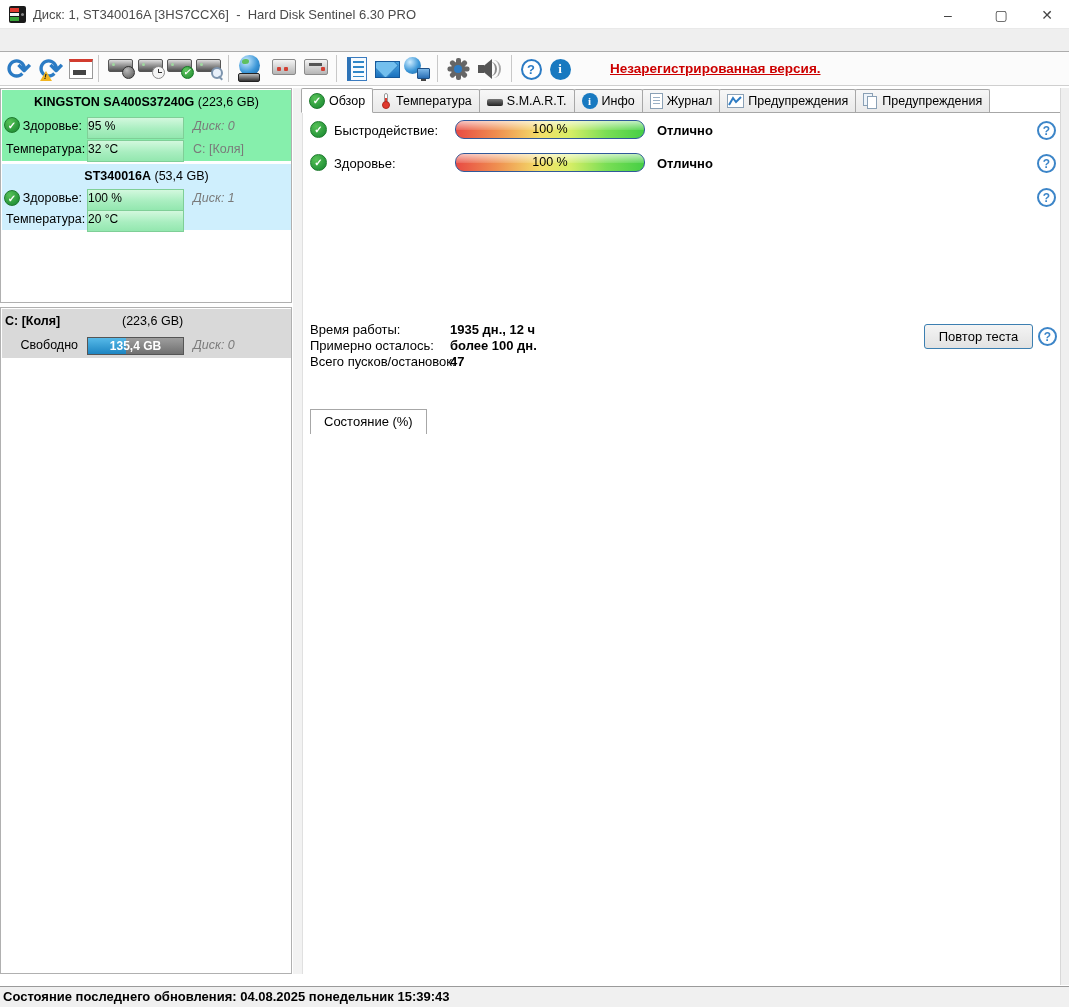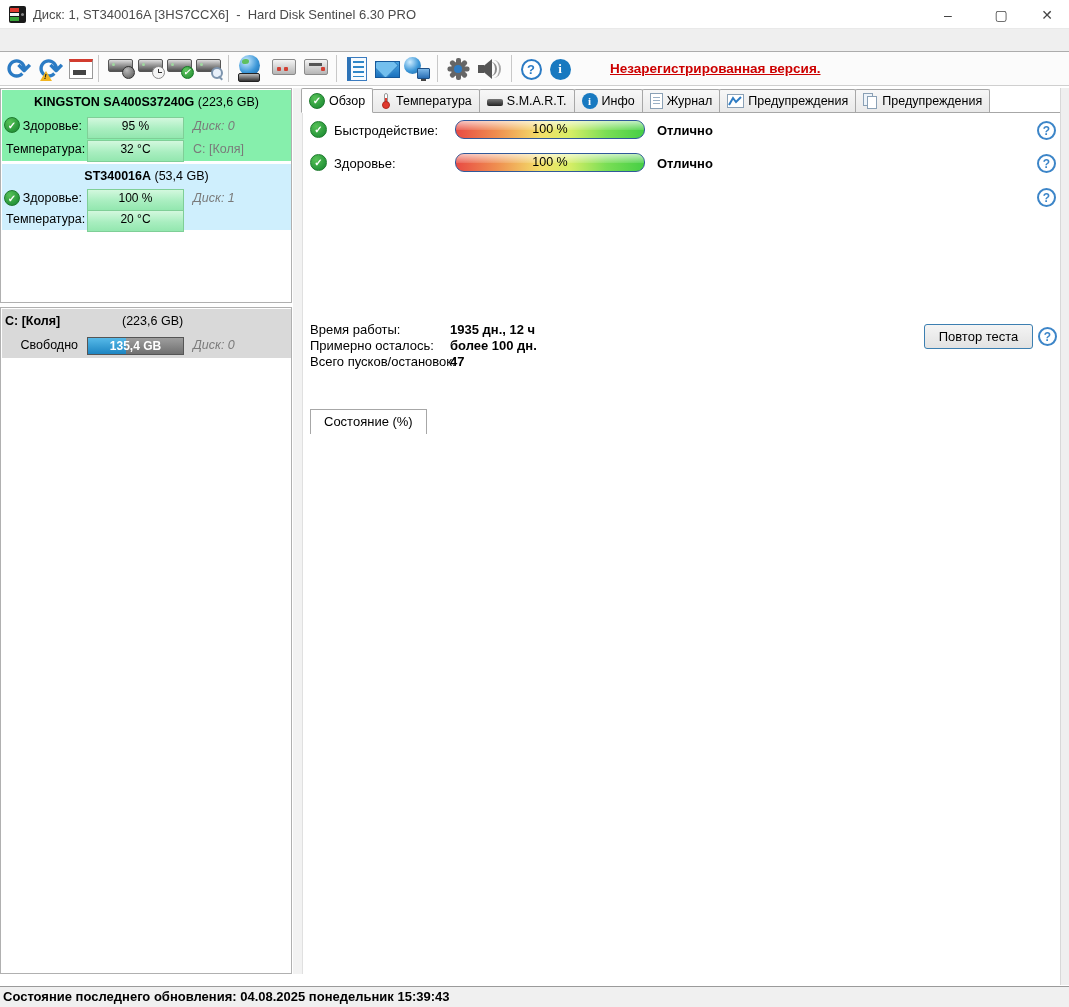--- a/index.html
+++ b/index.html
@@ -65,21 +65,21 @@
 .speaker .a2{position:absolute;right:1px;top:3px;width:14px;height:18px;border:2px solid #aaa;border-left:none;border-top:none;border-bottom:none;border-radius:50%}
 .helpic{width:21px;height:21px;border-radius:50%;border:2px solid #2b7bc4;color:#2b7bc4;font-weight:bold;font-size:13px;display:flex;align-items:center;justify-content:center;background:#fff}
 .infoic{width:21px;height:21px;border-radius:50%;background:#1879c0;color:#fff;font-weight:bold;font-size:13px;display:flex;align-items:center;justify-content:center;font-family:"Liberation Serif",serif}
 
 .lbox{position:absolute;background:#fff;border:1px solid #b0b0b0;font-size:12.5px}
 .dblock{position:absolute;left:1px;width:289px}
 .dblock .hdr{height:25px;text-align:center;line-height:25px;font-size:12.5px}
 .dblock .hdr b{font-size:12.5px}
 .drow{position:relative;height:23px}
 .drow .lab{position:absolute;left:4px;top:4px;width:76px;text-align:right}
-.minibar{position:absolute;left:85px;top:2px;width:97px;height:22px;border:1px solid #7fcf97;background:linear-gradient(#d3f8de 0%,#a9eec0 55%,#93e7af 100%);text-align:center;font-size:12px;line-height:16px}
+.minibar{position:absolute;left:85px;top:2px;width:97px;height:22px;border:1px solid #7fcf97;background:linear-gradient(#d3f8de 0%,#a9eec0 55%,#93e7af 100%);font-size:12px;line-height:16px}
 .drow .rt{position:absolute;left:191px;top:4px;color:#7a7a7a}
 .it{font-style:italic}
 .gcheck{width:17px;height:17px;border-radius:50%;background:radial-gradient(circle at 35% 30%,#57c257,#27963a 70%,#1d7a2d);border:1px solid #1d7a2d;color:#fff;font-size:10px;font-weight:bold;display:flex;align-items:center;justify-content:center}
 .gcheck:after{content:"✓"}
 .drow .gcheck{position:absolute;left:2px;top:2px;width:16px;height:16px}
 .freebar{position:absolute;left:85px;top:3px;width:97px;height:18px;background:linear-gradient(#9e9e9e,#707070);border:1px solid #555}
 .freebar .fill{position:absolute;left:0;top:0;bottom:0;width:40%;background:linear-gradient(#56b9e8,#1d85c2)}
 .freebar .txt{position:absolute;left:0;right:0;top:1px;text-align:center;color:#fff;font-weight:bold;font-size:12px}
 
 .tabbar{position:absolute;left:302px;top:88px;width:758px;height:25px;border-bottom:1px solid #a7a7a7;display:flex;align-items:flex-end;background:#fff}

